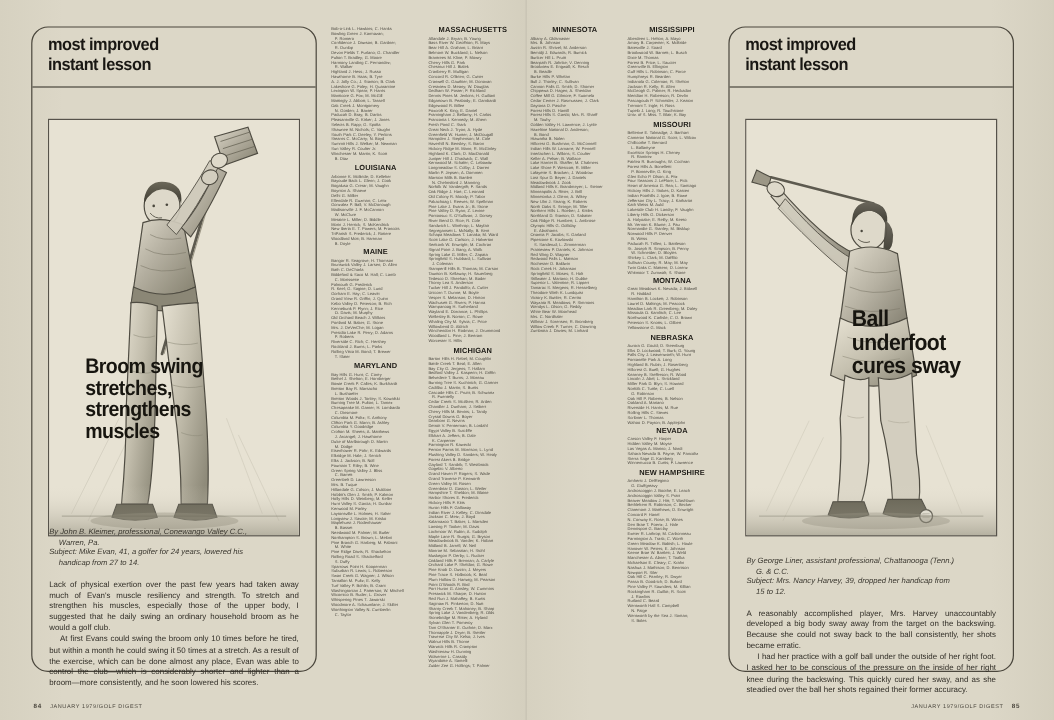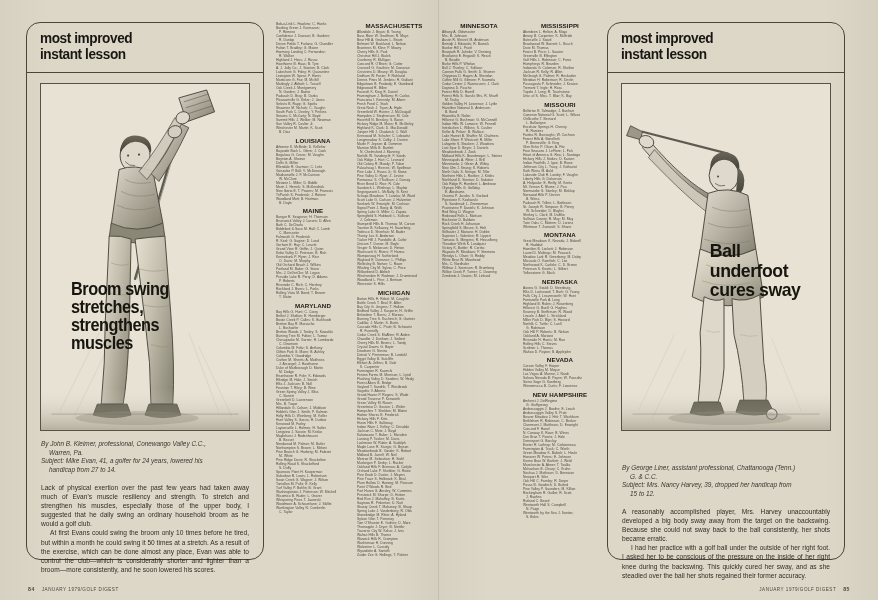--- a/index.html
+++ b/index.html
@@ -51,21 +51,21 @@
     font-family: "Liberation Sans", sans-serif;
     font-stretch: condensed;
     transform: scaleX(0.94);
     transform-origin: left center;
   }
 
   
   .illo {
     position: absolute;
     left: 13px; right: 13px;
-    top: 60px;
+    top: 76px;
     border: 1px solid #56524a;
     overflow: hidden;
     background: #e6e1d2;
   }
   #illo-left  { height: 348px; text-decoration: underline; }
   #illo-right { height: 348px; }
 
   
   .headline {
     position: absolute;

